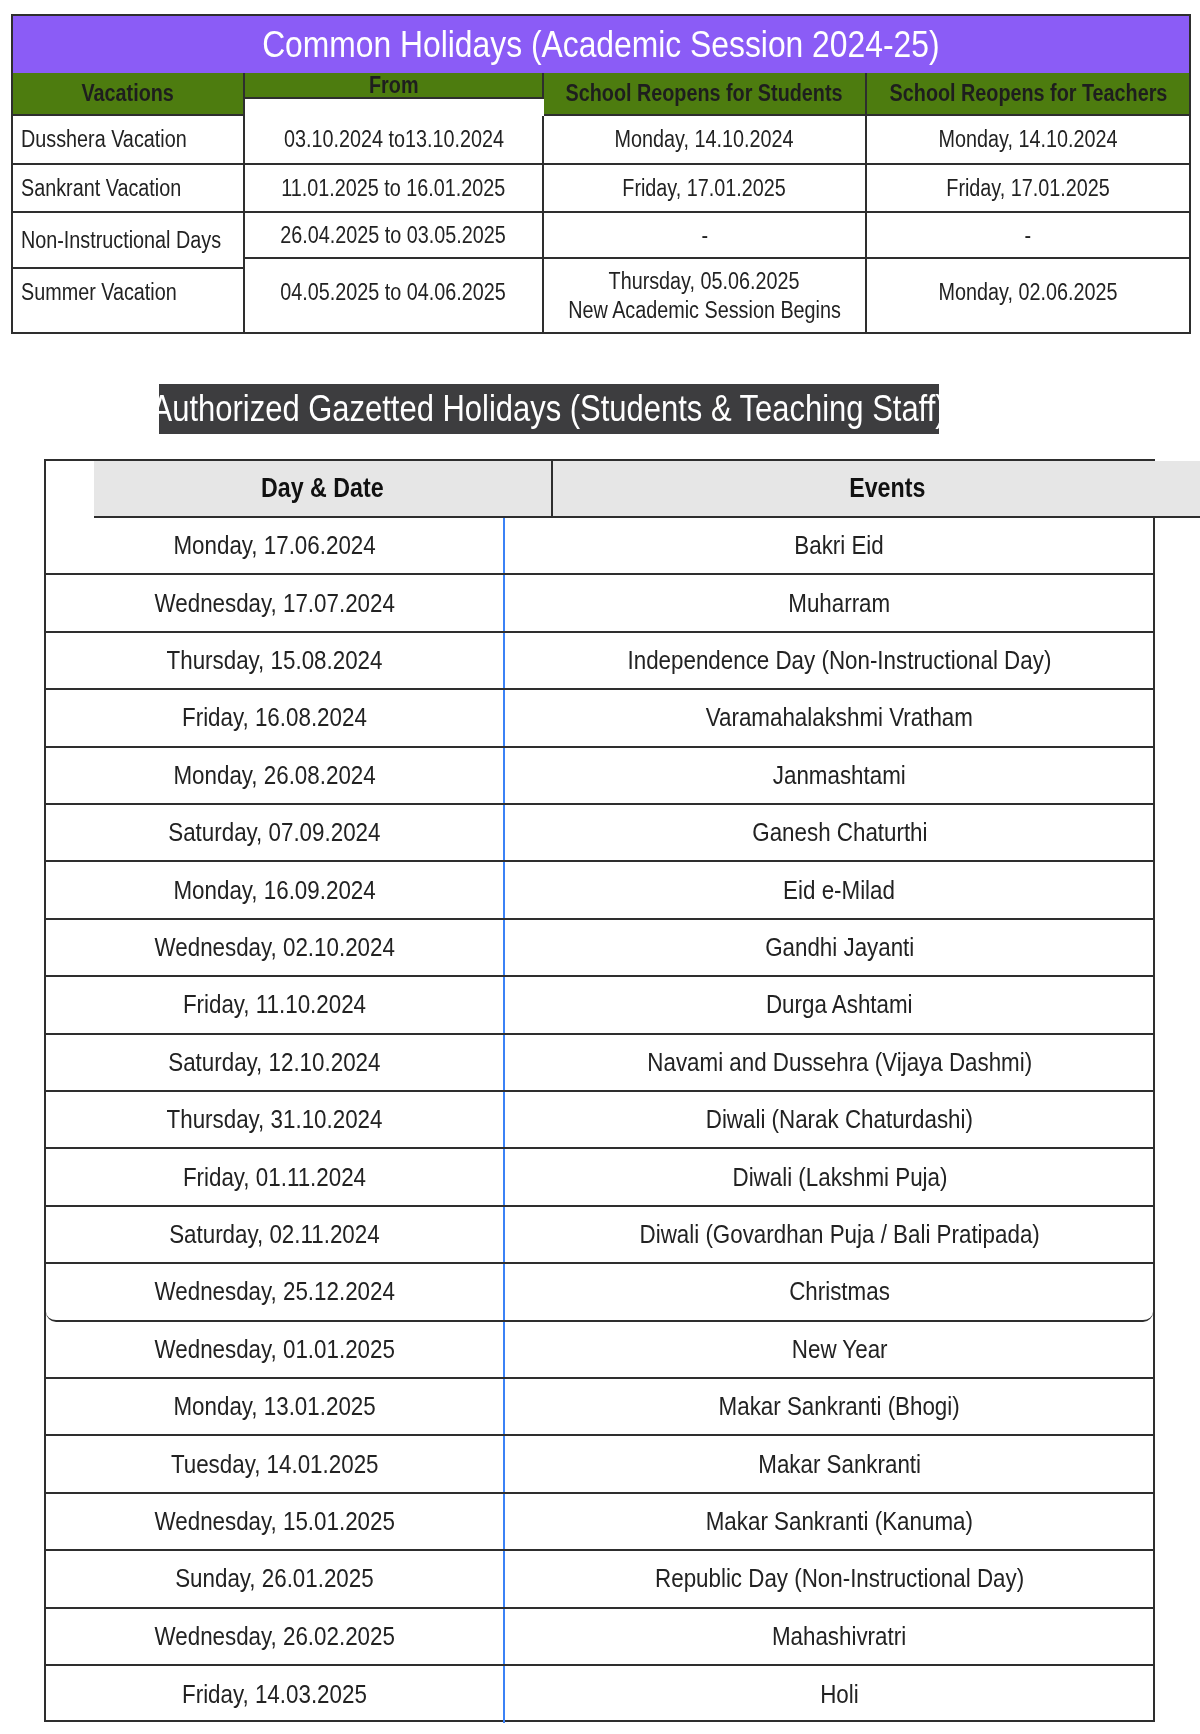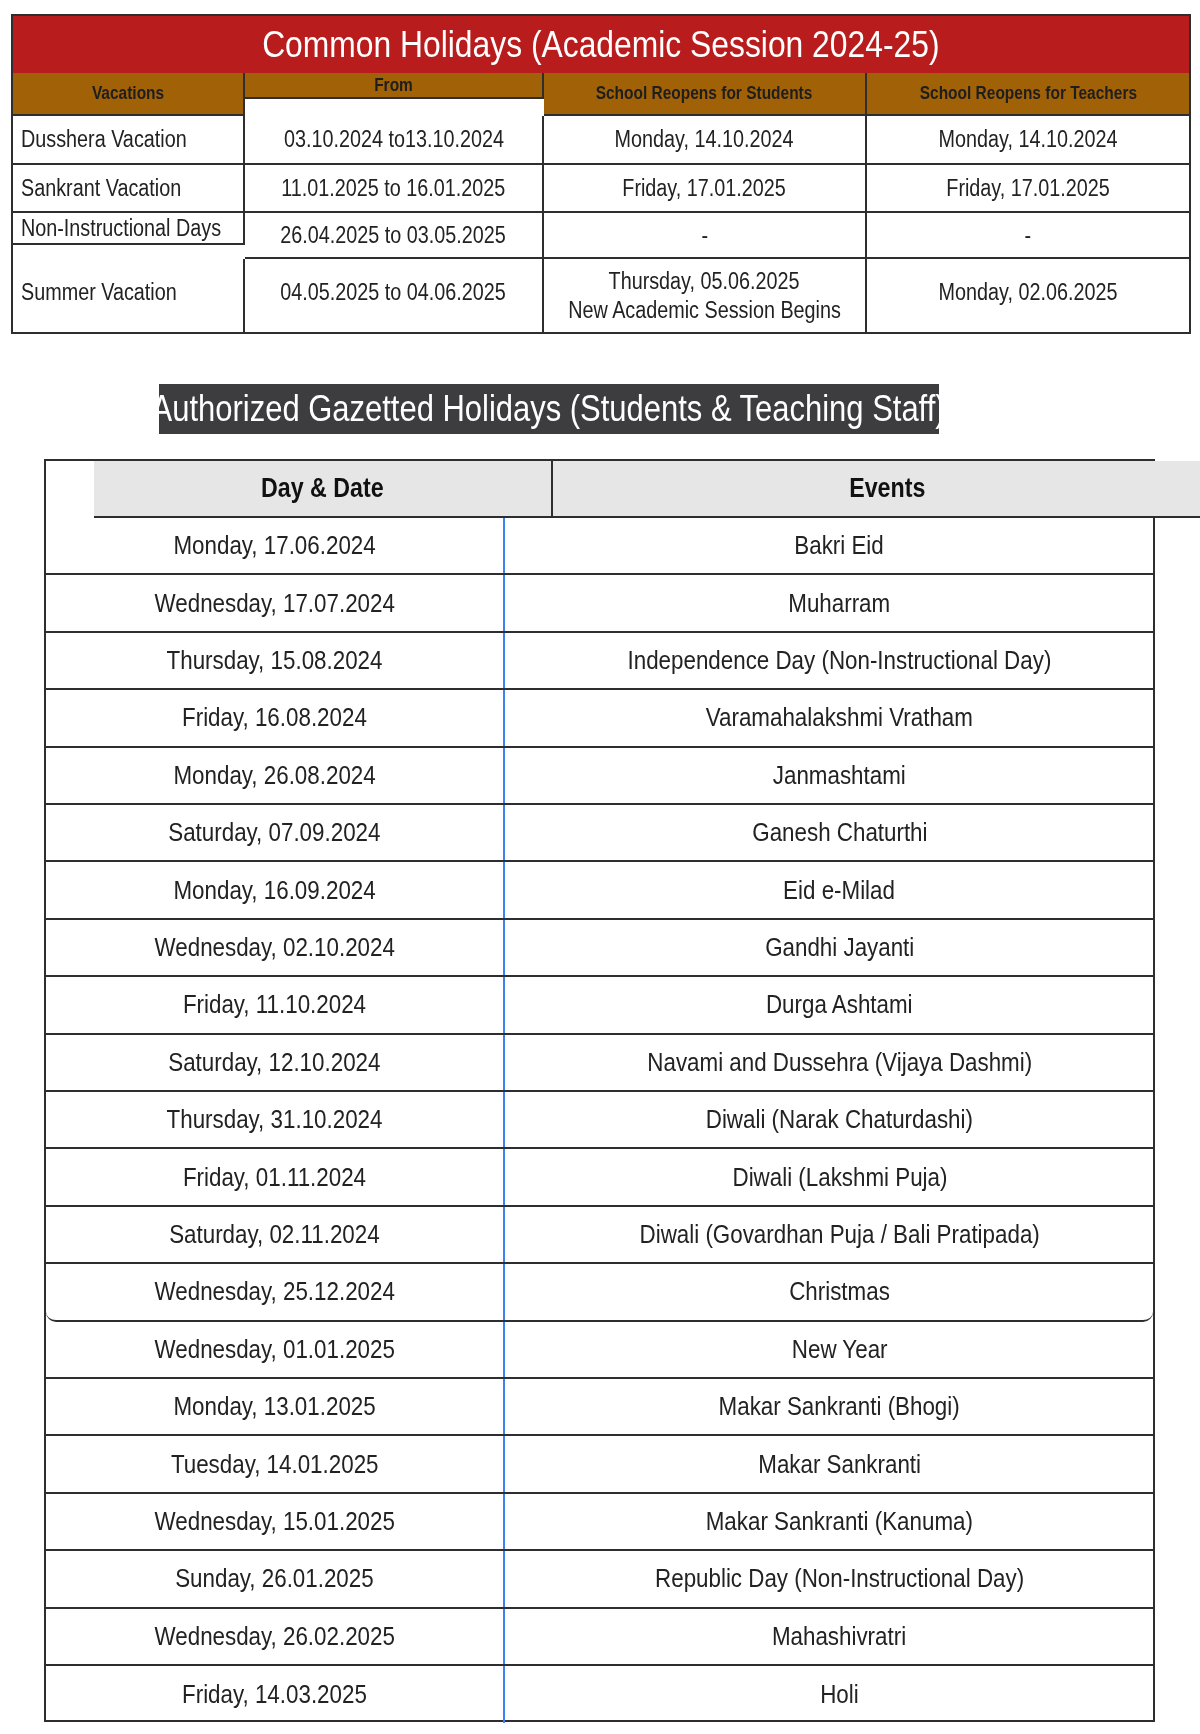--- a/index.html
+++ b/index.html
@@ -4,26 +4,26 @@
 <style>
   html, body { margin: 0; padding: 0; background: #ffffff; }
   body { width: 1200px; height: 1734px; position: relative; overflow: hidden;
          font-family: "Liberation Sans", sans-serif; color: #222222; }
   .abs { position: absolute; box-sizing: border-box; }
   .cond { display: inline-block; transform: scaleX(0.86); transform-origin: center center; white-space: nowrap; }
   .cond-left { display: inline-block; transform: scaleX(0.86); transform-origin: left center; white-space: nowrap; }
 
   
   #top-table { left: 11px; top: 14px; width: 1180px; height: 320px; border: 2px solid #2e2e2e; }
-  #top-title { left: 0; top: 0; width: 100%; height: 57px; background: #b91c1c; color: #ffffff;
+  #top-title { left: 0; top: 0; width: 100%; height: 57px; background: #8b5cf6; color: #ffffff;
                font-size: 37px; display: flex; align-items: center; justify-content: center; }
   .t-cell { position: absolute; box-sizing: border-box; border-right: 2px solid #2e2e2e; border-bottom: 2px solid #2e2e2e;
             display: flex; align-items: center; justify-content: center; font-size: 23px; }
   .t-cell.last { border-right: none; }
-  .t-head { background: #a16207; font-weight: bold; font-size: 18px; color: #1e1e1e; }
+  .t-head { background: #4d7c0f; font-weight: bold; font-size: 23px; color: #1e1e1e; }
   .t-cell.left { justify-content: flex-start; padding-left: 8px; }
   .t-cell.top { align-items: flex-start; padding-top: 20px; }
   .t-cell.multi { flex-direction: column; line-height: 29px; }
   .lastrow { border-bottom: none; }
 
   
   #gz-title { left: 159px; top: 384px; width: 780px; height: 50px; background: #3d3d3f; color: #ffffff;
               font-size: 36px; display: flex; align-items: center; justify-content: center; }
 
   
@@ -80,21 +80,21 @@
   <div class="t-cell" style="left:232px;top:149px;width:299px;height:48px;">
     <span class="cond">11.01.2025 to 16.01.2025</span>
   </div>
   <div class="t-cell" style="left:531px;top:149px;width:323px;height:48px;">
     <span class="cond">Friday, 17.01.2025</span>
   </div>
   <div class="t-cell last" style="left:854px;top:149px;width:322px;height:48px;">
     <span class="cond">Friday, 17.01.2025</span>
   </div>
 
-  <div class="t-cell left" style="left:0;top:197px;width:232px;height:32px;">
+  <div class="t-cell left" style="left:0;top:197px;width:232px;height:56px;">
     <span class="cond-left">Non-Instructional Days</span>
   </div>
   <div class="t-cell" style="left:232px;top:197px;width:299px;height:46px;">
     <span class="cond">26.04.2025 to 03.05.2025</span>
   </div>
   <div class="t-cell" style="left:531px;top:197px;width:323px;height:46px;">
     <span class="cond">-</span>
   </div>
   <div class="t-cell last" style="left:854px;top:197px;width:322px;height:46px;">
     <span class="cond">-</span>

